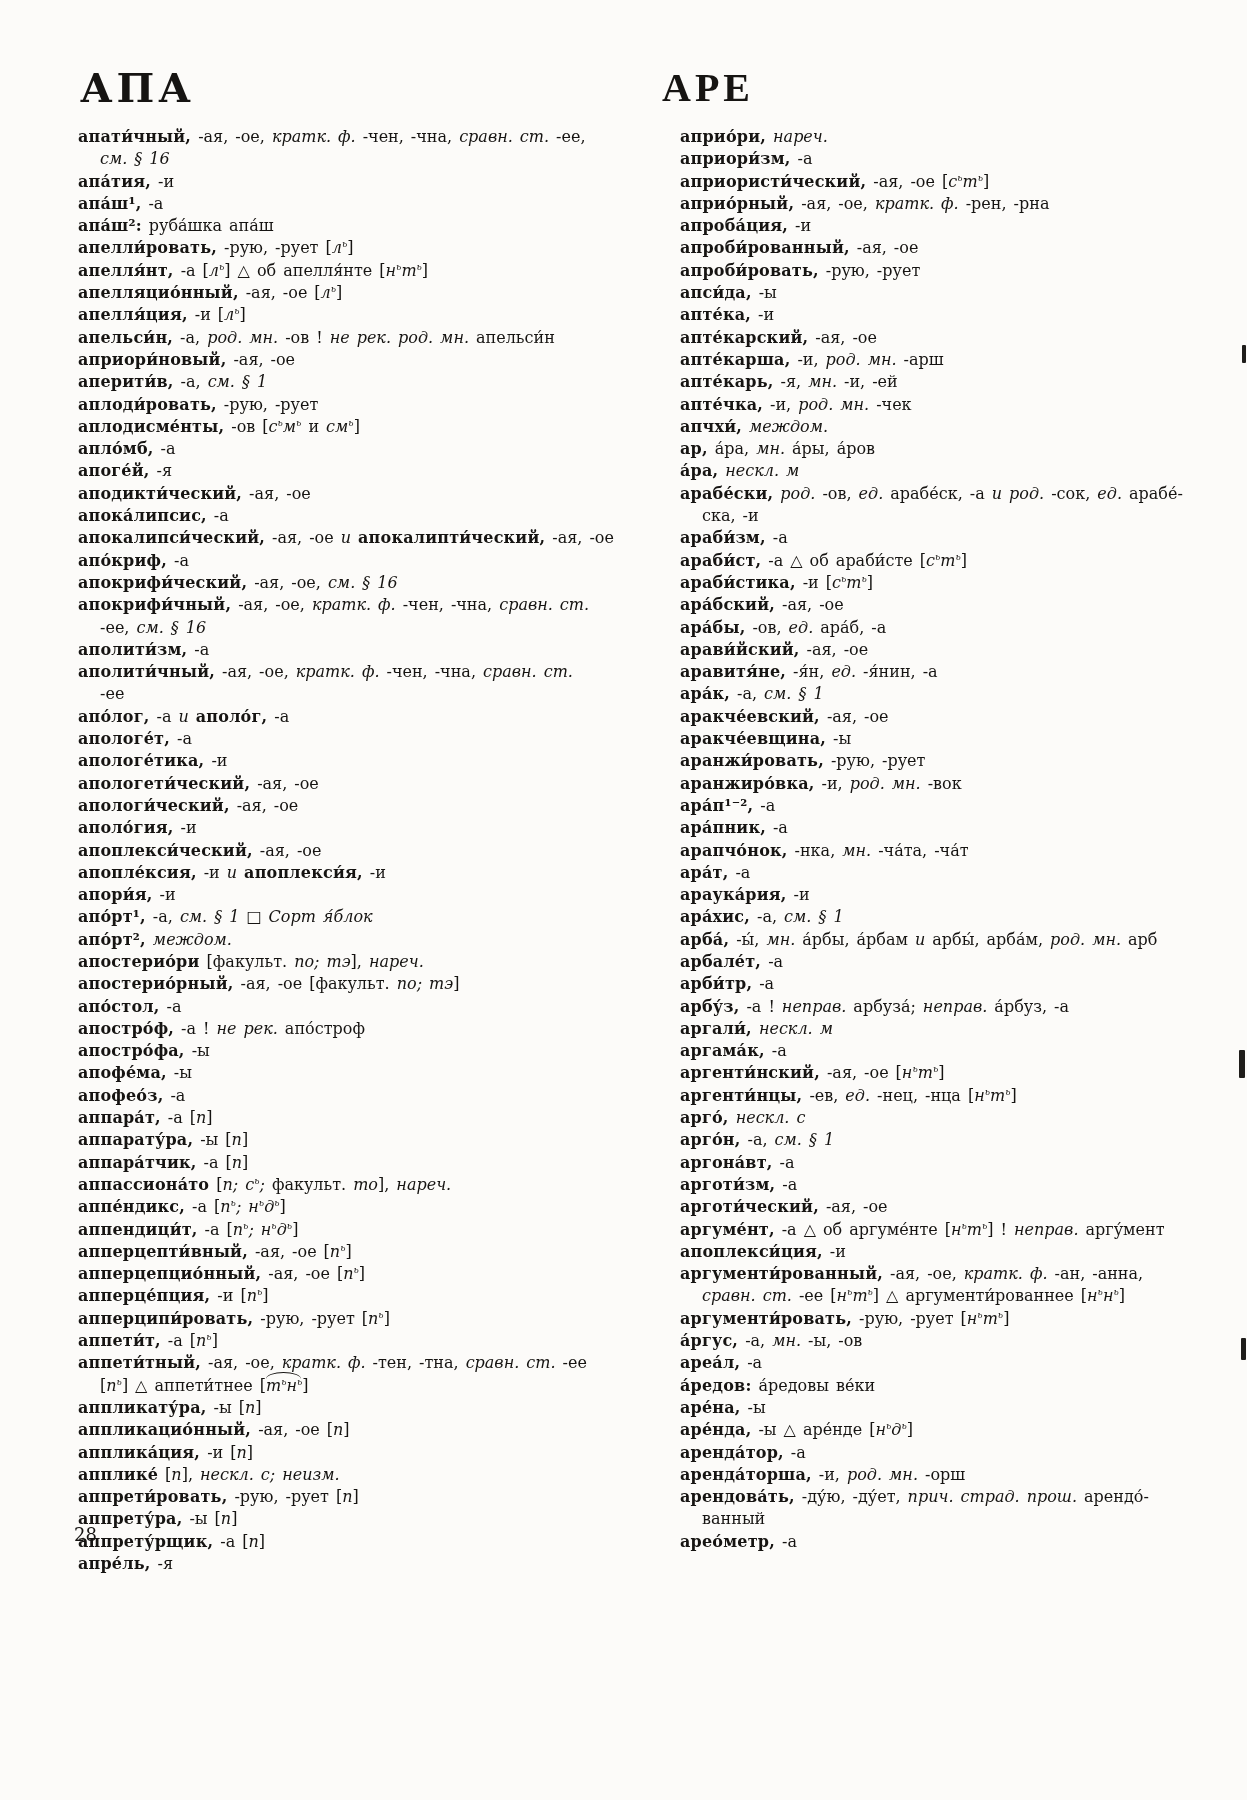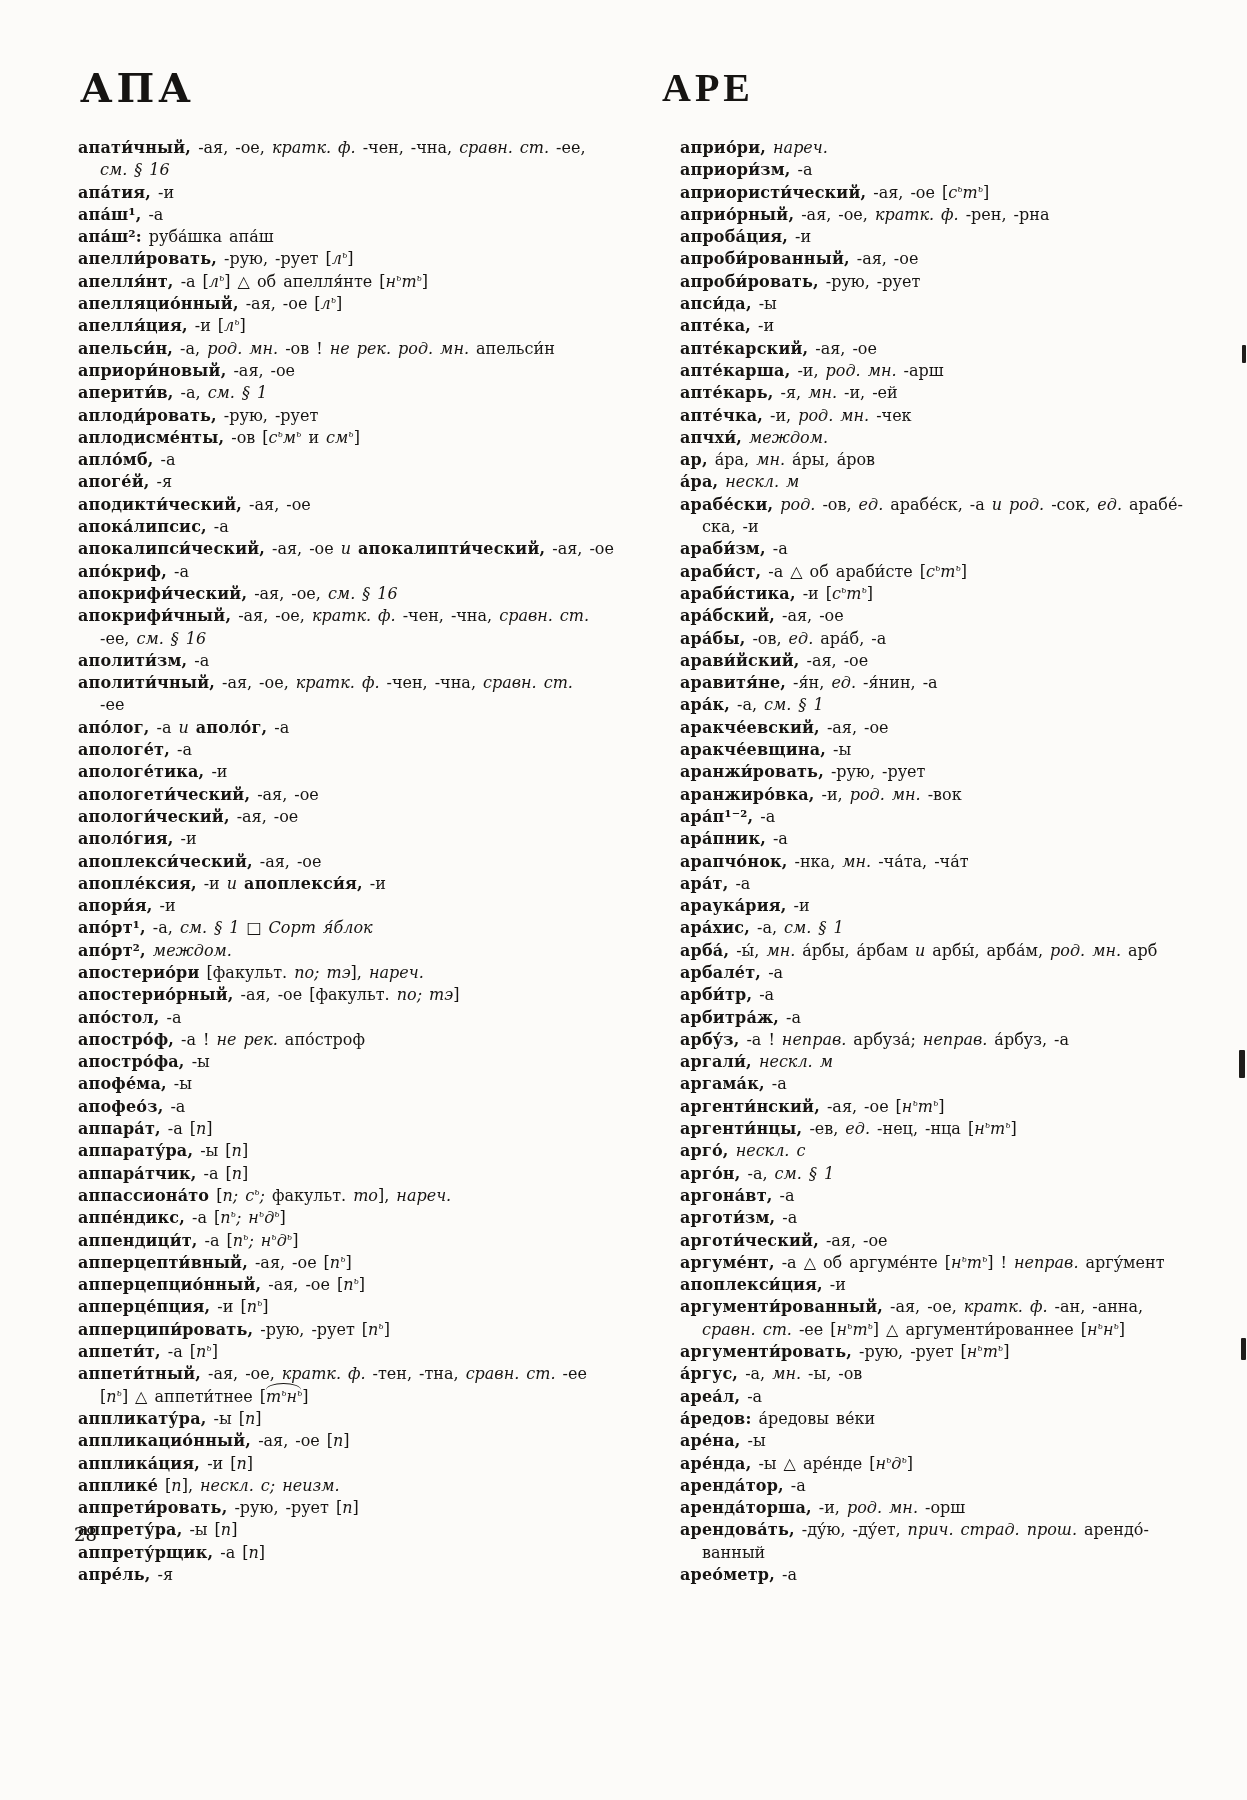--- a/index.html
+++ b/index.html
@@ -11,21 +11,21 @@
     font-family:"DejaVu Serif","Liberation Serif",serif;
     overflow:hidden;
   }
   .guide{
     position:absolute;top:64px;
     font-weight:bold;font-size:40px;letter-spacing:4px;text-align:center;
   }
   .guide.gl{left:80px;}
   .guide.gr{left:662px;font-family:Liberation Serif, serif;}
   .col{
-    position:absolute;top:137px;
+    position:absolute;top:126px;
     font-size:16px;line-height:22.3px;
     word-spacing:0.12em;
   }
   .col.cl{left:78px;width:566px;}
   .col.cr{left:660px;width:508px;margin-left:20px;}
   .entry{padding-left:22px;text-indent:-22px;}
   .entry b{font-weight:bold;letter-spacing:0.2px;}
   .entry i{font-style:italic;}
   sup{font-size:61%;vertical-align:super;line-height:0;}
   .arc{position:relative;display:inline-block;text-indent:0;}
@@ -141,21 +141,20 @@
     <div class="entry"><b>аранжиро́вка,</b> -и, <i>род. мн.</i> -вок</div>
     <div class="entry"><b>ара́п¹⁻²,</b> -а</div>
     <div class="entry"><b>ара́пник,</b> -а</div>
     <div class="entry"><b>арапчо́нок,</b> -нка, <i>мн.</i> -ча́та, -ча́т</div>
     <div class="entry"><b>ара́т,</b> -а</div>
     <div class="entry"><b>араука́рия,</b> -и</div>
     <div class="entry"><b>ара́хис,</b> -а, <i>см. § 1</i></div>
     <div class="entry"><b>арба́,</b> -ы́, <i>мн.</i> а́рбы, а́рбам <i>и</i> арбы́, арба́м, <i>род. мн.</i> арб</div>
     <div class="entry"><b>арбале́т,</b> -а</div>
     <div class="entry"><b>арби́тр,</b> -а</div>
-    <div class="entry"><b>арбитра́ж,</b> -а</div>
     <div class="entry"><b>арбу́з,</b> -а ! <i>неправ.</i> арбуза́; <i>неправ.</i> а́рбуз, -а</div>
     <div class="entry"><b>аргали́,</b> <i>нескл. м</i></div>
     <div class="entry"><b>аргама́к,</b> -а</div>
     <div class="entry"><b>аргенти́нский,</b> -ая, -ое [<i>н<sup>ь</sup>т<sup>ь</sup></i>]</div>
     <div class="entry"><b>аргенти́нцы,</b> -ев, <i>ед.</i> -нец, -нца [<i>н<sup>ь</sup>т<sup>ь</sup></i>]</div>
     <div class="entry"><b>арго́,</b> <i>нескл. с</i></div>
     <div class="entry"><b>арго́н,</b> -а, <i>см. § 1</i></div>
     <div class="entry"><b>аргона́вт,</b> -а</div>
     <div class="entry"><b>арготи́зм,</b> -а</div>
     <div class="entry"><b>арготи́ческий,</b> -ая, -ое</div>

